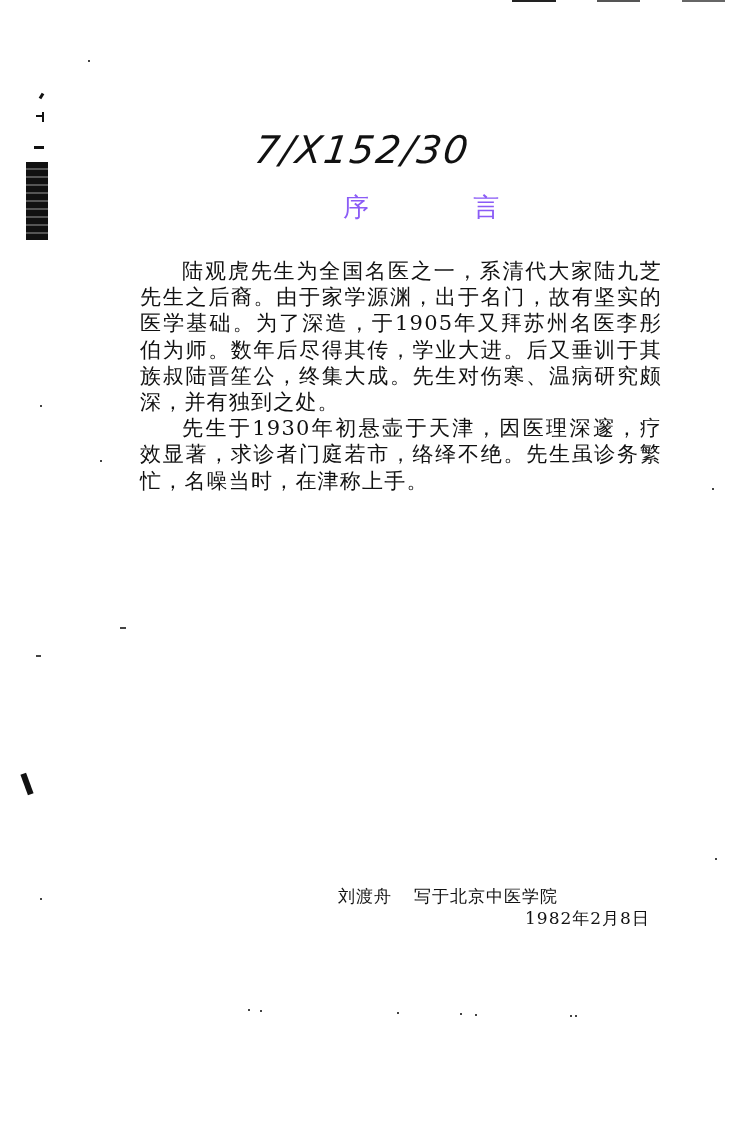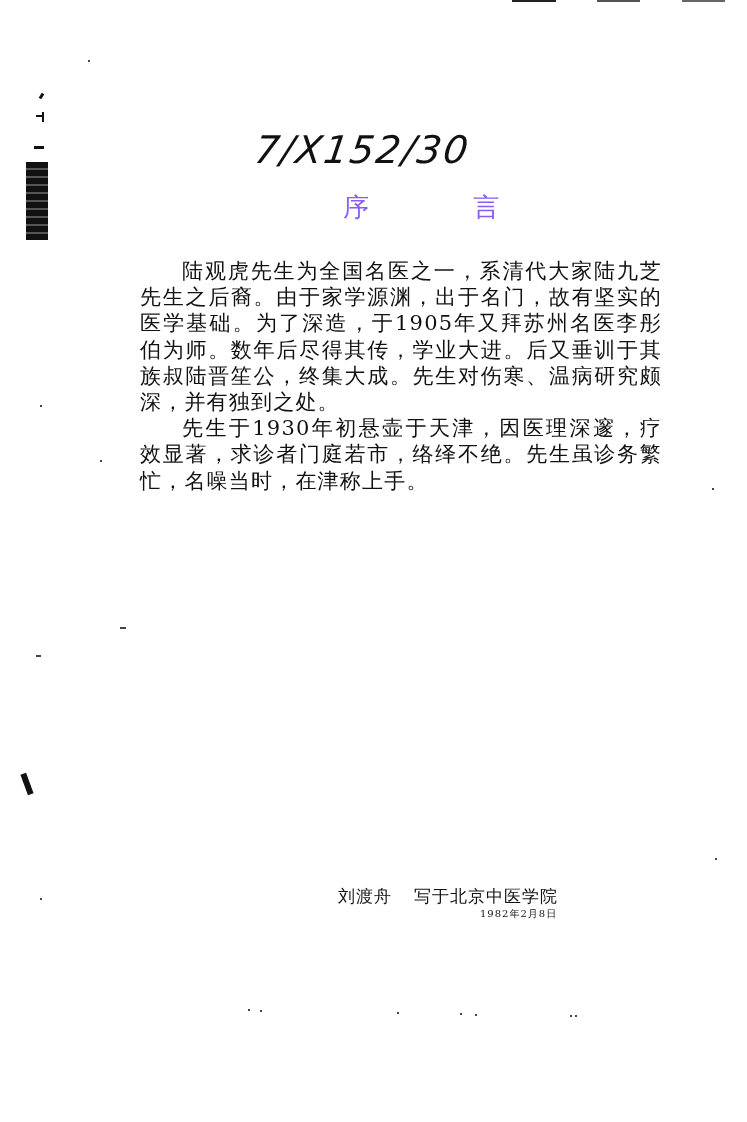--- a/index.html
+++ b/index.html
@@ -7,21 +7,21 @@
          font-family: "DejaVu Serif", "Liberation Serif", serif; color:#111; }
   .topbar { position:absolute; top:0; height:2px; background:#222; }
   .handnote { position:absolute; left:255px; top:128px; font-family:"DejaVu Sans", sans-serif;
               font-style:italic; font-size:38px; letter-spacing:2px; color:#111; transform:skewX(-8deg); }
   .title { position:absolute; left:343px; top:190px; font-size:26px; letter-spacing:48px; color:#8b5cf6; }
   .body-text { position:absolute; left:140px; top:258px; width:522px; font-size:21px; line-height:26.2px;
                text-align:justify; letter-spacing:1.2px; }
   .para { margin:0; text-indent:2em; }
   .sig { position:absolute; left:338px; top:873px; font-size:17px; letter-spacing:1px;margin-top:12px; }
   .sig .gap { display:inline-block; width:22px; }
-  .date { position:absolute; left:480px; top:907px; font-size:10px; letter-spacing:1px; }
+  .date { position:absolute; left:525px; top:907px; font-size:17px; letter-spacing:1px; }
   .binding { position:absolute; left:26px; top:162px; width:22px; height:78px; background:#111;
              background-image:repeating-linear-gradient(0deg,#111 0 6px,#555 6px 8px); }
   .mark { position:absolute; background:#111; }
   .speck { position:absolute; width:2px; height:2px; background:#444; }
 </style>
 </head>
 <body>
 
 <div class="topbar" style="left:512px;width:44px;"></div>
 <div class="topbar" style="left:597px;width:43px;background:#555;"></div>

